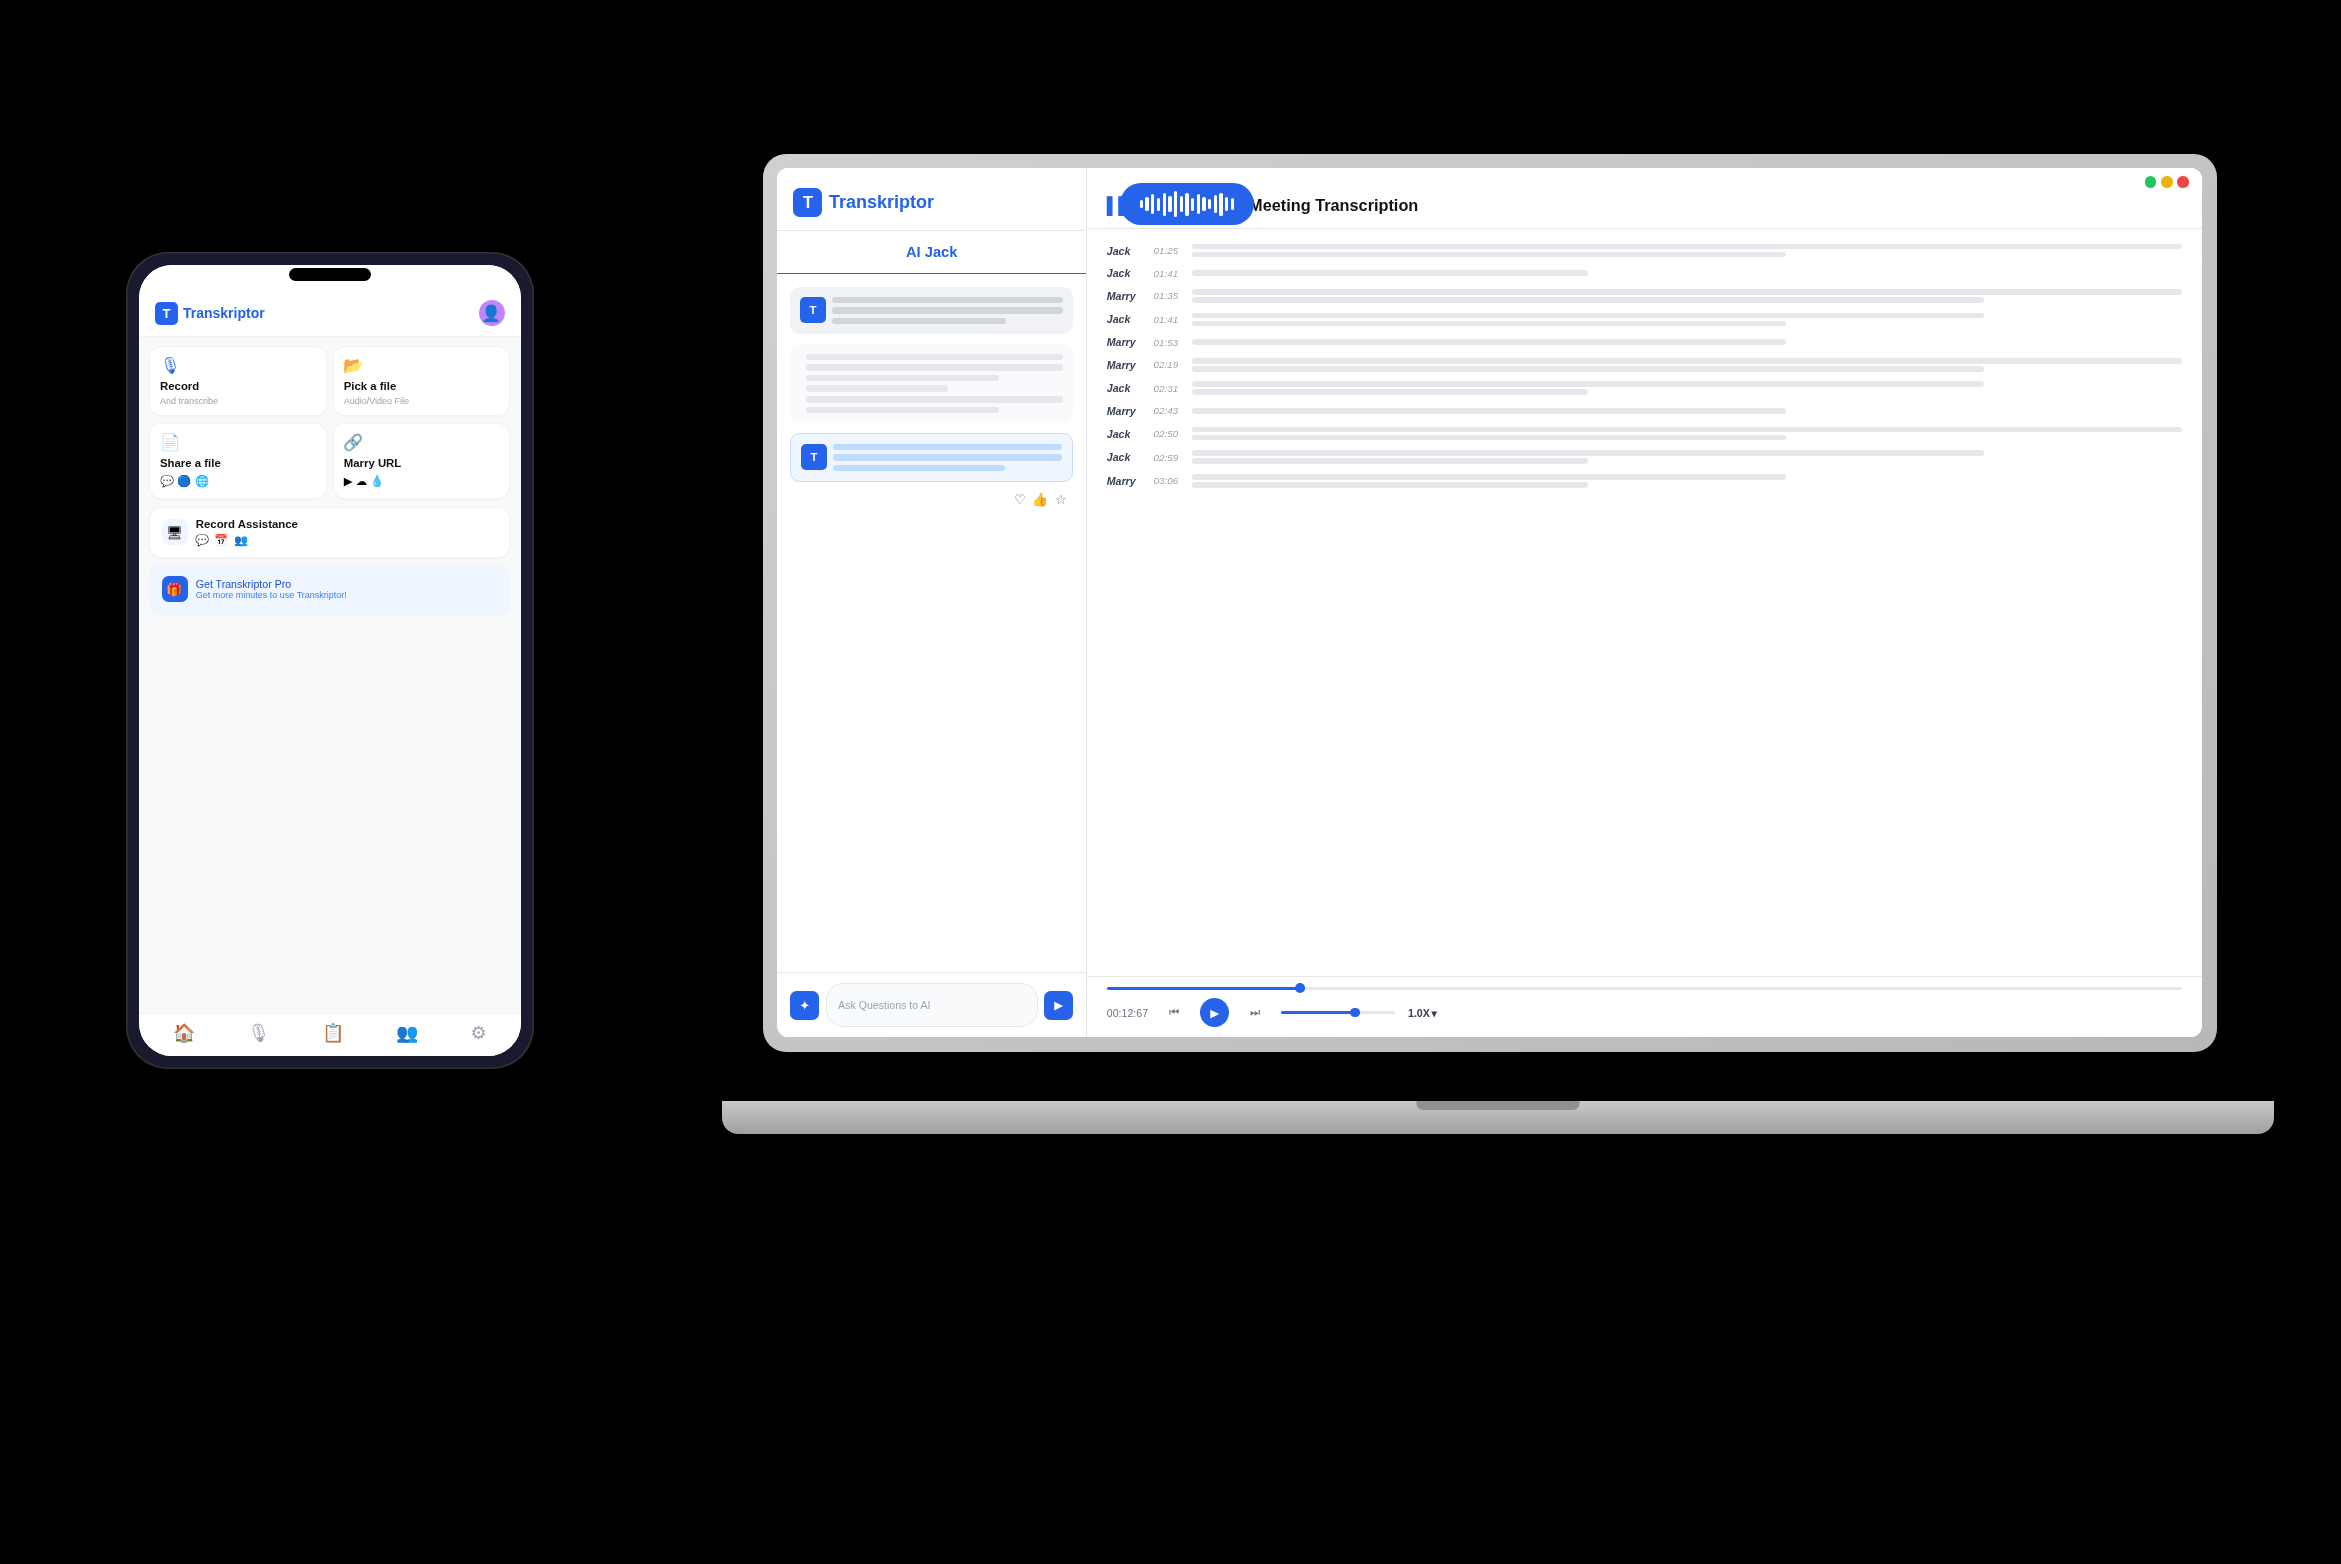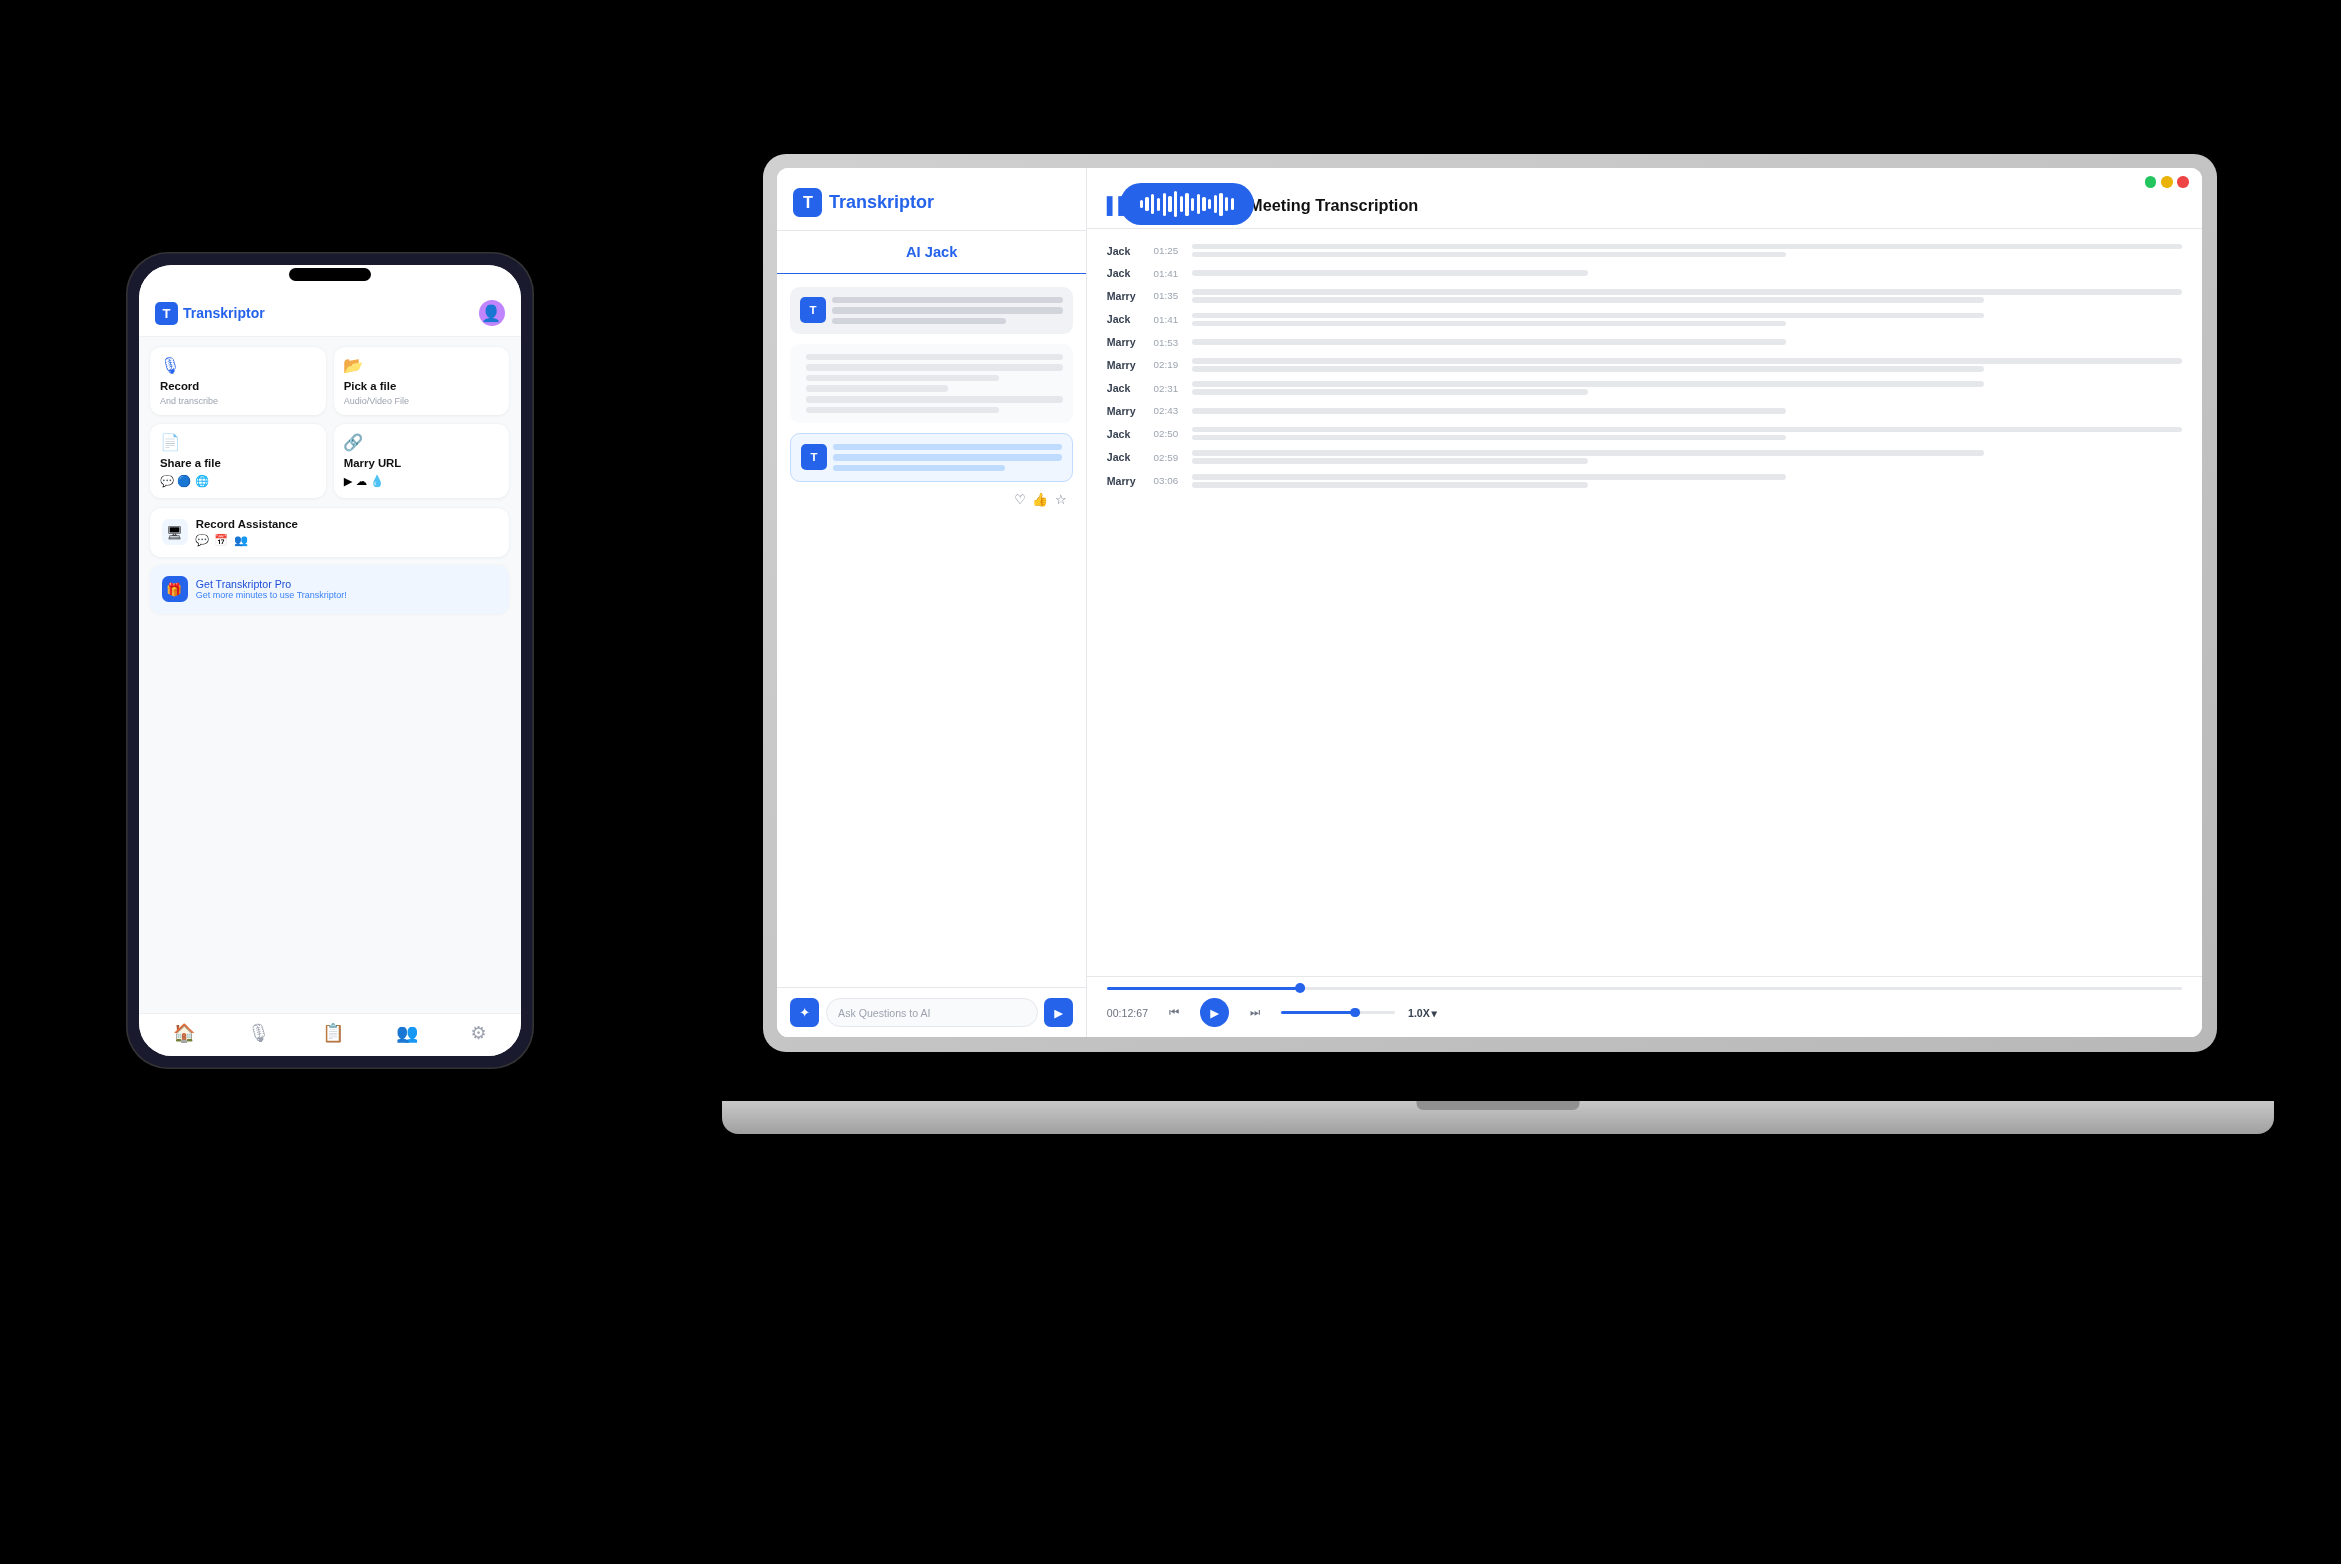--- a/index.html
+++ b/index.html
@@ -177,21 +177,21 @@
       border-radius: 6.5px;
       display: flex;
       align-items: center;
       justify-content: center;
       color: #fff;
       font-size: 13px;
       flex-shrink: 0;
     }
     .chat-input-box {
       flex: 1;
-      height: 29px;
+      height: 44px;
       background: #f9fafb;
       border: 0.8px solid #e5e7eb;
       border-radius: 16.3px;
       display: flex;
       align-items: center;
       padding: 0 11.4px;
       color: #9ca3af;
       font-size: 10.6px;
     }
     .send-btn {
@@ -249,20 +249,21 @@
     .transcript-list {
       flex: 1;
       overflow: hidden;
       padding: 9.8px 19.6px;
     }
     .transcript-row {
       display: flex;
       align-items: center;
       gap: 9.8px;
       padding: 4.9px 0;
+      font-style: italic;
     }
     .speaker-name {
       font-size: 10.6px;
       font-weight: 600;
       color: #374151;
       width: 37px;
     }
     .speaker-time {
       font-size: 9.8px;
       color: #9ca3af;

